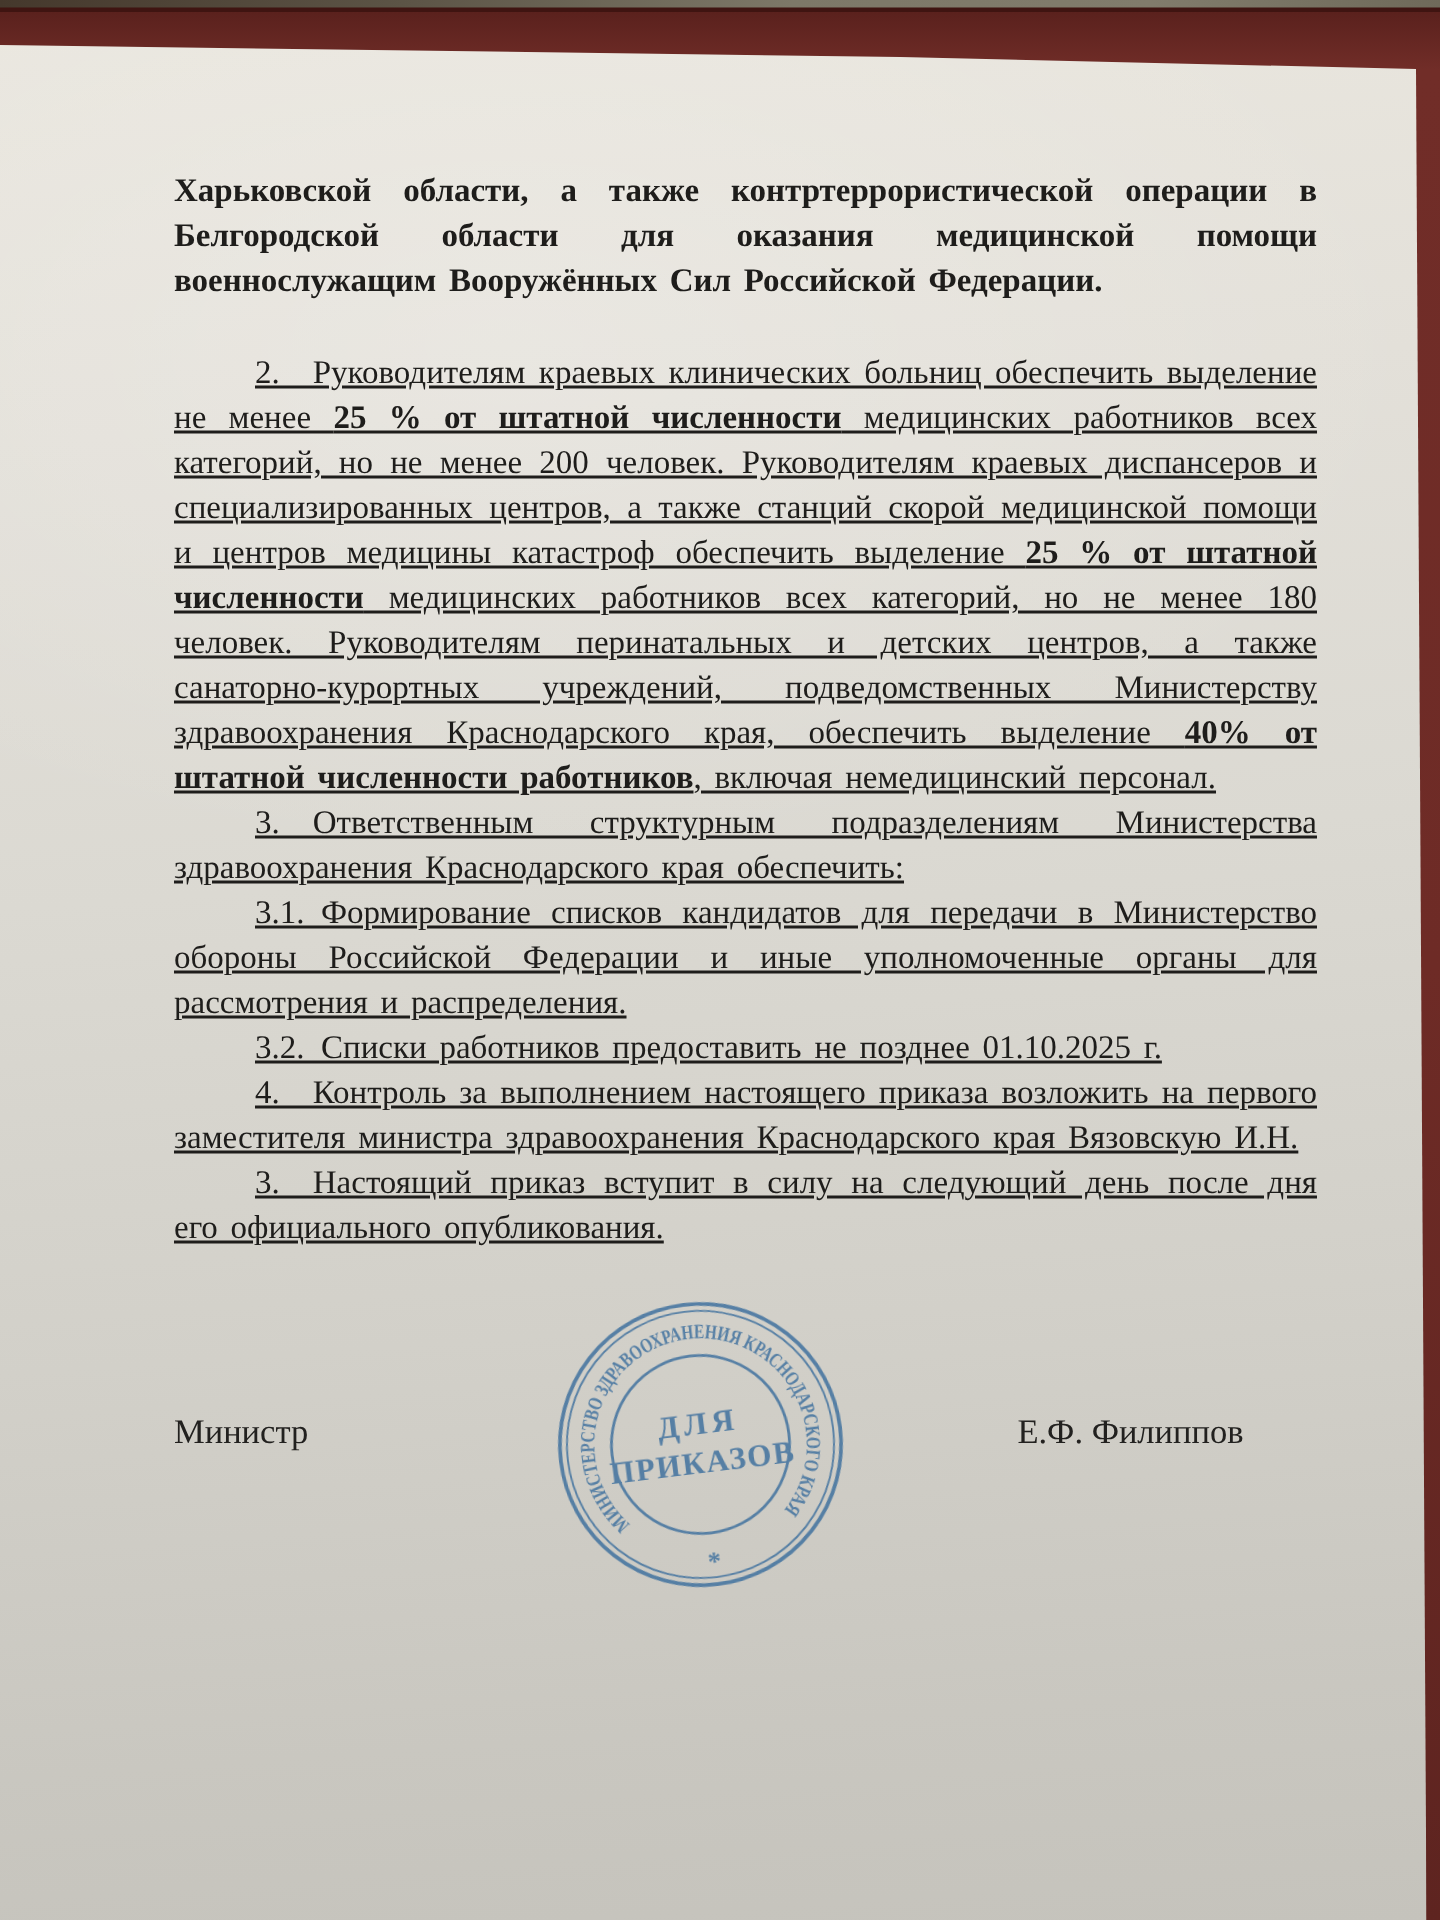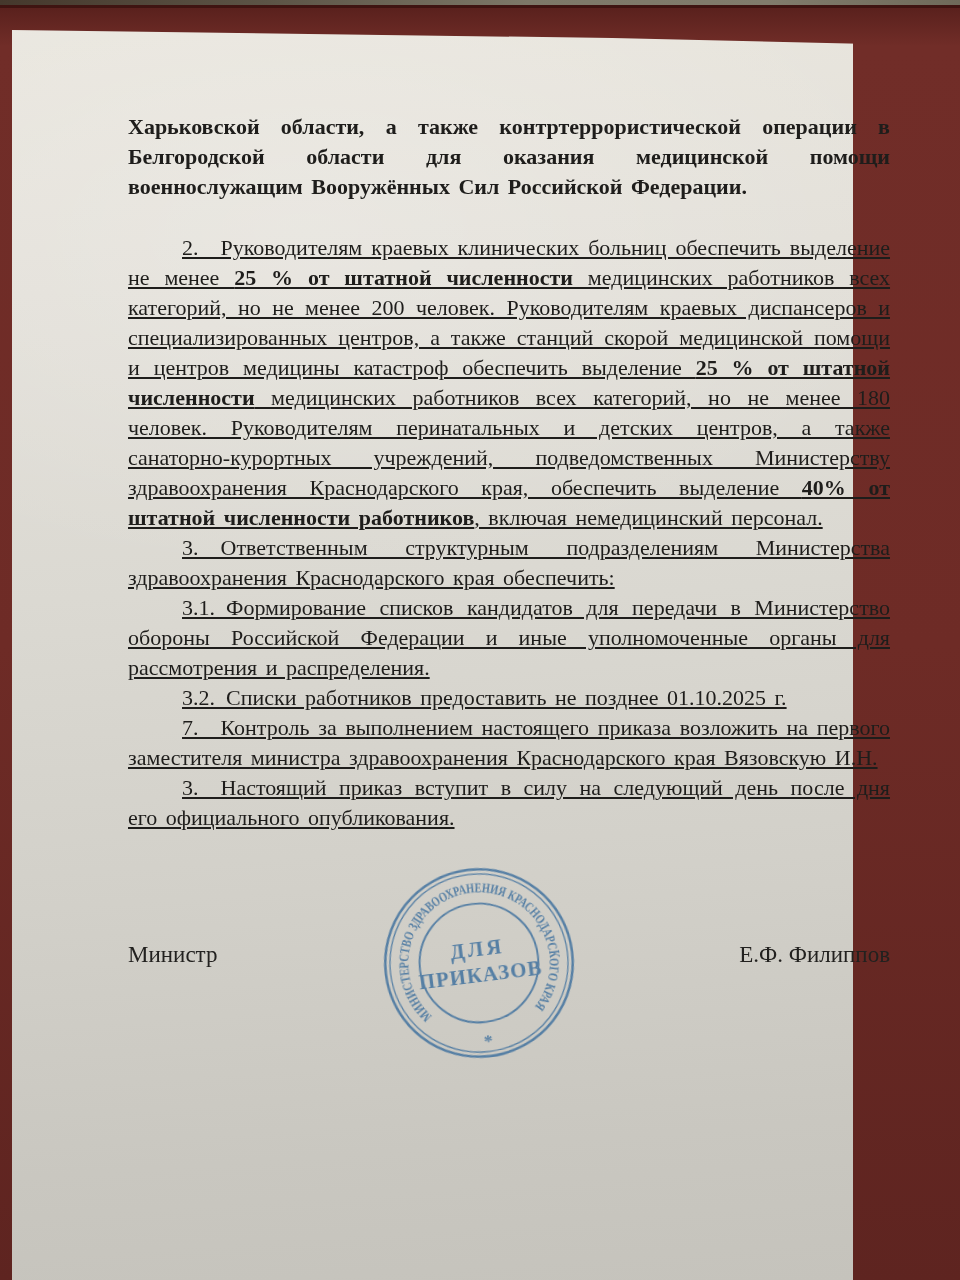--- a/index.html
+++ b/index.html
@@ -14,21 +14,21 @@
     background:linear-gradient(90deg,#45382c 0%,#5c5446 28%,#7d7868 55%,#817c6c 80%,#6f6a5a 100%);
   }
   
   .folder{
     position:absolute;top:5px;left:0;width:960px;height:1275px;
     background:linear-gradient(180deg,#5a211d 0%,#712d28 3%,#6e2b26 50%,#5e2420 100%);
     border-top:3px solid #3f1411;
   }
   
   .paper{
-    position:absolute;top:0;left:12px;width:841px;height:1280px;
+    position:absolute;top:0;left:0;width:960px;height:1280px;
     clip-path:polygon(0 30px,600px 38px,944px 46px,951px 1280px,0 1280px);
     background:
       radial-gradient(ellipse 900px 500px at 35% 18%, rgba(255,255,255,0.20), rgba(255,255,255,0) 70%),
       linear-gradient(176deg,#eae7df 0%,#e3e0d9 22%,#dbd9d2 45%,#d2d0c9 68%,#c9c7c0 88%,#c5c3bc 100%);
   }
   
   .text-block{
     position:absolute;left:116px;top:112px;width:762px;
     font-size:22px;line-height:30px;color:#1e1d1b;
     word-spacing:3px;
@@ -37,21 +37,21 @@
   .para.indent{text-indent:54px;text-decoration:underline;}
   .para.gap{margin-bottom:31px;}
   .b{font-weight:bold;}
   
   .sig-row{
     position:absolute;left:116px;top:942px;width:762px;
     display:flex;justify-content:space-between;
     font-size:23px;color:#22211f;
     padding-right:0;box-sizing:border-box;
   }
-  .sig-row .sig-name{}
+  .sig-row .sig-name{margin-right:49px;}
   
   .stamp{
     position:absolute;left:342px;top:838px;width:250px;height:250px;
     transform:rotate(-7deg);
     opacity:0.85;
     filter:blur(0.3px);
   }
   .stamp text{font-family:"Liberation Serif","DejaVu Serif",serif;}
   .ring-text{font-size:13px;font-weight:bold;}
   .center-line1{font-size:20px;font-weight:bold;letter-spacing:3px;}
@@ -65,21 +65,21 @@
 <div class="folder"></div>
 
 <div class="paper">
 
   <div class="text-block" id="paragraphs">
       <p class="para gap"><span class="b">Харьковской области, а также контртеррористической операции в Белгородской области для оказания медицинской помощи военнослужащим Вооружённых Сил Российской Федерации.</span></p>
       <p class="para indent"><span>2. Руководителям краевых клинических больниц обеспечить выделение не менее </span><span class="b">25 % от штатной численности</span><span> медицинских работников всех категорий, но не менее 200 человек. Руководителям краевых диспансеров и специализированных центров, а также станций скорой медицинской помощи и центров медицины катастроф обеспечить выделение </span><span class="b">25 % от штатной численности</span><span> медицинских работников всех категорий, но не менее 180 человек. Руководителям перинатальных и детских центров, а также санаторно-курортных учреждений, подведомственных Министерству здравоохранения Краснодарского края, обеспечить выделение </span><span class="b">40% от штатной численности работников</span><span>, включая немедицинский персонал.</span></p>
       <p class="para indent"><span>3. Ответственным структурным подразделениям Министерства здравоохранения Краснодарского края обеспечить:</span></p>
       <p class="para indent"><span>3.1. Формирование списков кандидатов для передачи в Министерство обороны Российской Федерации и иные уполномоченные органы для рассмотрения и распределения.</span></p>
       <p class="para indent"><span>3.2. Списки работников предоставить не позднее 01.10.2025 г.</span></p>
-      <p class="para indent"><span>7. Контроль за выполнением настоящего приказа возложить на первого заместителя министра здравоохранения Краснодарского края Вязовскую И.Н.</span></p>
+      <p class="para indent"><span>4. Контроль за выполнением настоящего приказа возложить на первого заместителя министра здравоохранения Краснодарского края Вязовскую И.Н.</span></p>
       <p class="para indent"><span>3. Настоящий приказ вступит в силу на следующий день после дня его официального опубликования.</span></p>
     </div>
 
   <div class="sig-row">
     <span class="sig-title">Министр</span>
     <span class="sig-name">Е.Ф. Филиппов</span>
   </div>
 
   <svg class="stamp" viewBox="0 0 240 240">
     <defs>

